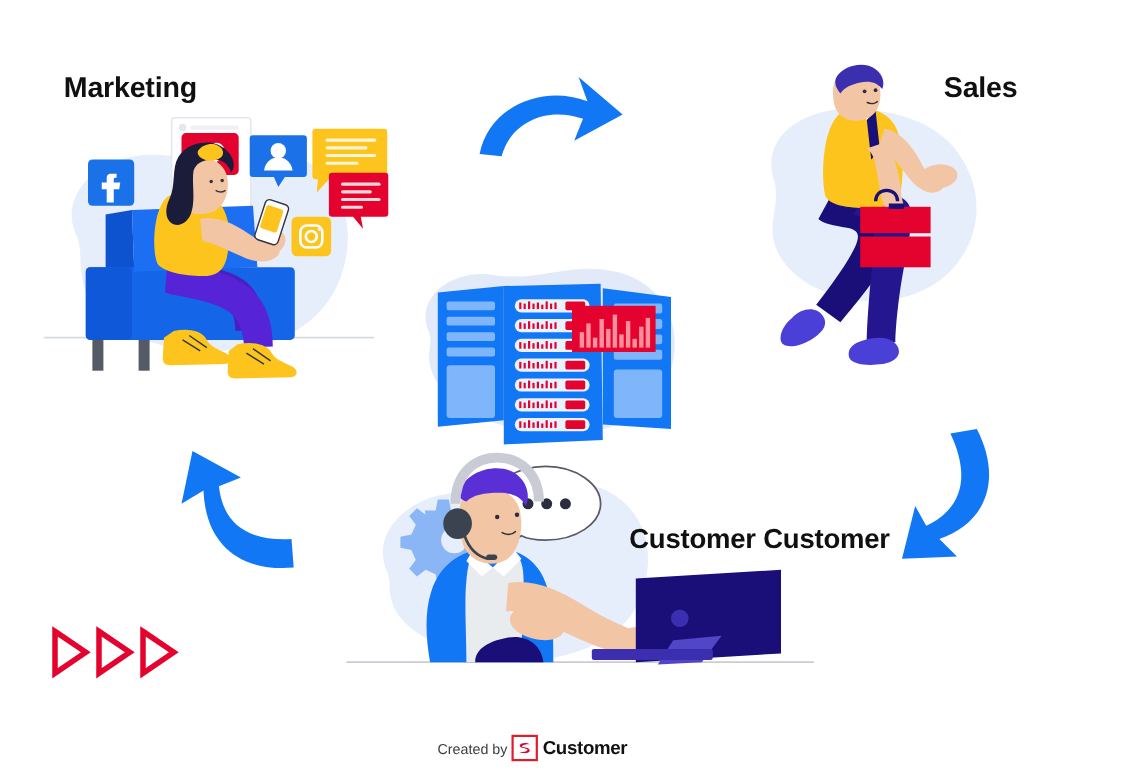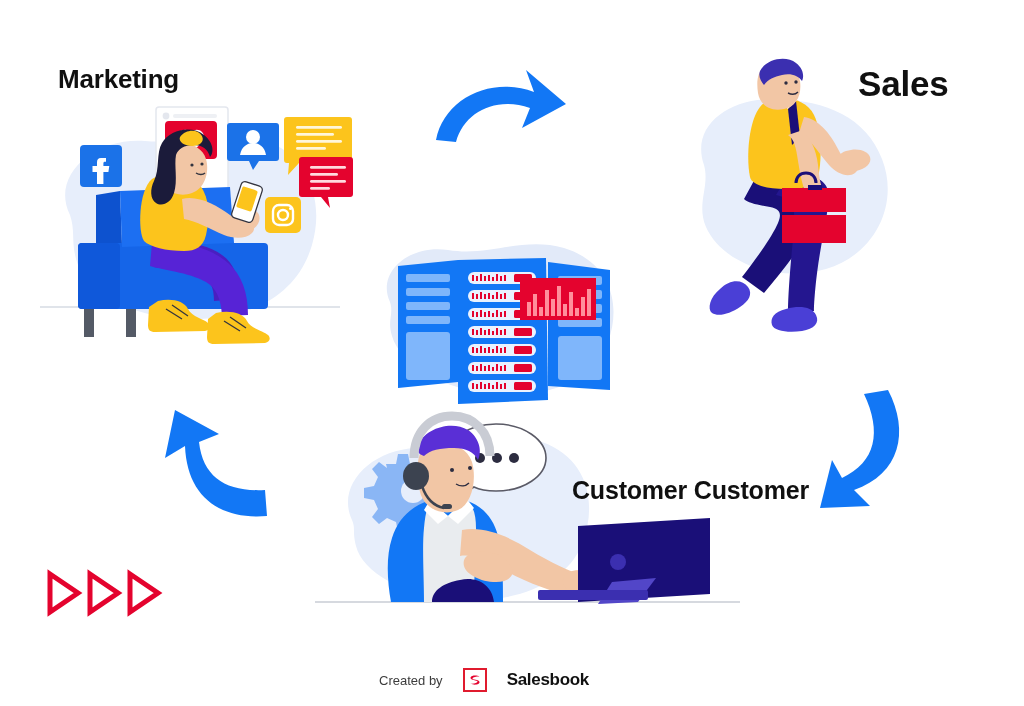--- a/index.html
+++ b/index.html
@@ -1,24 +1,24 @@
 <!DOCTYPE html>
 <html><head>
 <meta charset="utf-8">
 <style>
   html,body{margin:0;padding:0;background:#ffffff;}
   body{width:1024px;height:706px;font-family:"Liberation Sans",sans-serif;overflow:hidden;}
   #stage{position:relative;width:968px;height:706px;background:#fff;}
   .label{position:absolute;font-weight:bold;color:#101010;letter-spacing:-0.2px;white-space:nowrap;}
   #lbl-marketing{left:58px;top:64px;font-size:26px;}
-  #lbl-sales{left:858px;top:64px;font-size:35px;}
+  #lbl-sales{left:858px;top:64px;font-size:26px;}
   #lbl-cs{left:572px;top:476px;font-size:25px;}
   .scene{position:absolute;}
   svg{display:block;overflow:visible;}
-  #footer{position:absolute;left:0;right:0;top:668px;display:flex;align-items:center;justify-content:center;gap:20px;}
+  #footer{position:absolute;left:0;right:0;top:668px;display:flex;align-items:center;justify-content:center;gap:4px;}
   #footer .created{font-size:13px;color:#3c3c3c;}
   #footer .brand{font-size:17px;font-weight:bold;color:#111;letter-spacing:-0.3px;}
   #footer .mark{width:24px;height:24px;border:2px solid #e01b2e;display:flex;align-items:center;justify-content:center;box-sizing:border-box;}
 </style>
 </head>
 <body>
 
 <div id="stage">
 
   <div class="scene" style="left:40px;top:95px;">
@@ -360,16 +360,16 @@
   <div class="label" id="lbl-sales">Sales</div>
   <div class="label" id="lbl-cs">Customer Customer</div>
 
   <div id="footer">
     <span class="created">Created by</span>
     <span class="mark">
       <svg width="14" height="14" viewBox="0 0 14 14">
         <path d="M2.5 4.5 C3.5 2 9 2 11.5 3.5 C8 3.5 5 4 4.5 5.5 C4 7 11 6 11.5 9 C12 11.6 6 12.6 2.5 10.6 C6.5 10.8 9.5 10 9.5 8.6 C9.5 7 2 7.6 2.5 4.5 Z" fill="#e4032e"></path>
       </svg>
     </span>
-    <span class="brand">Salesbook</span>
+    <span class="brand">Customer</span>
   </div>
 
 </div>
 
 </body></html>

